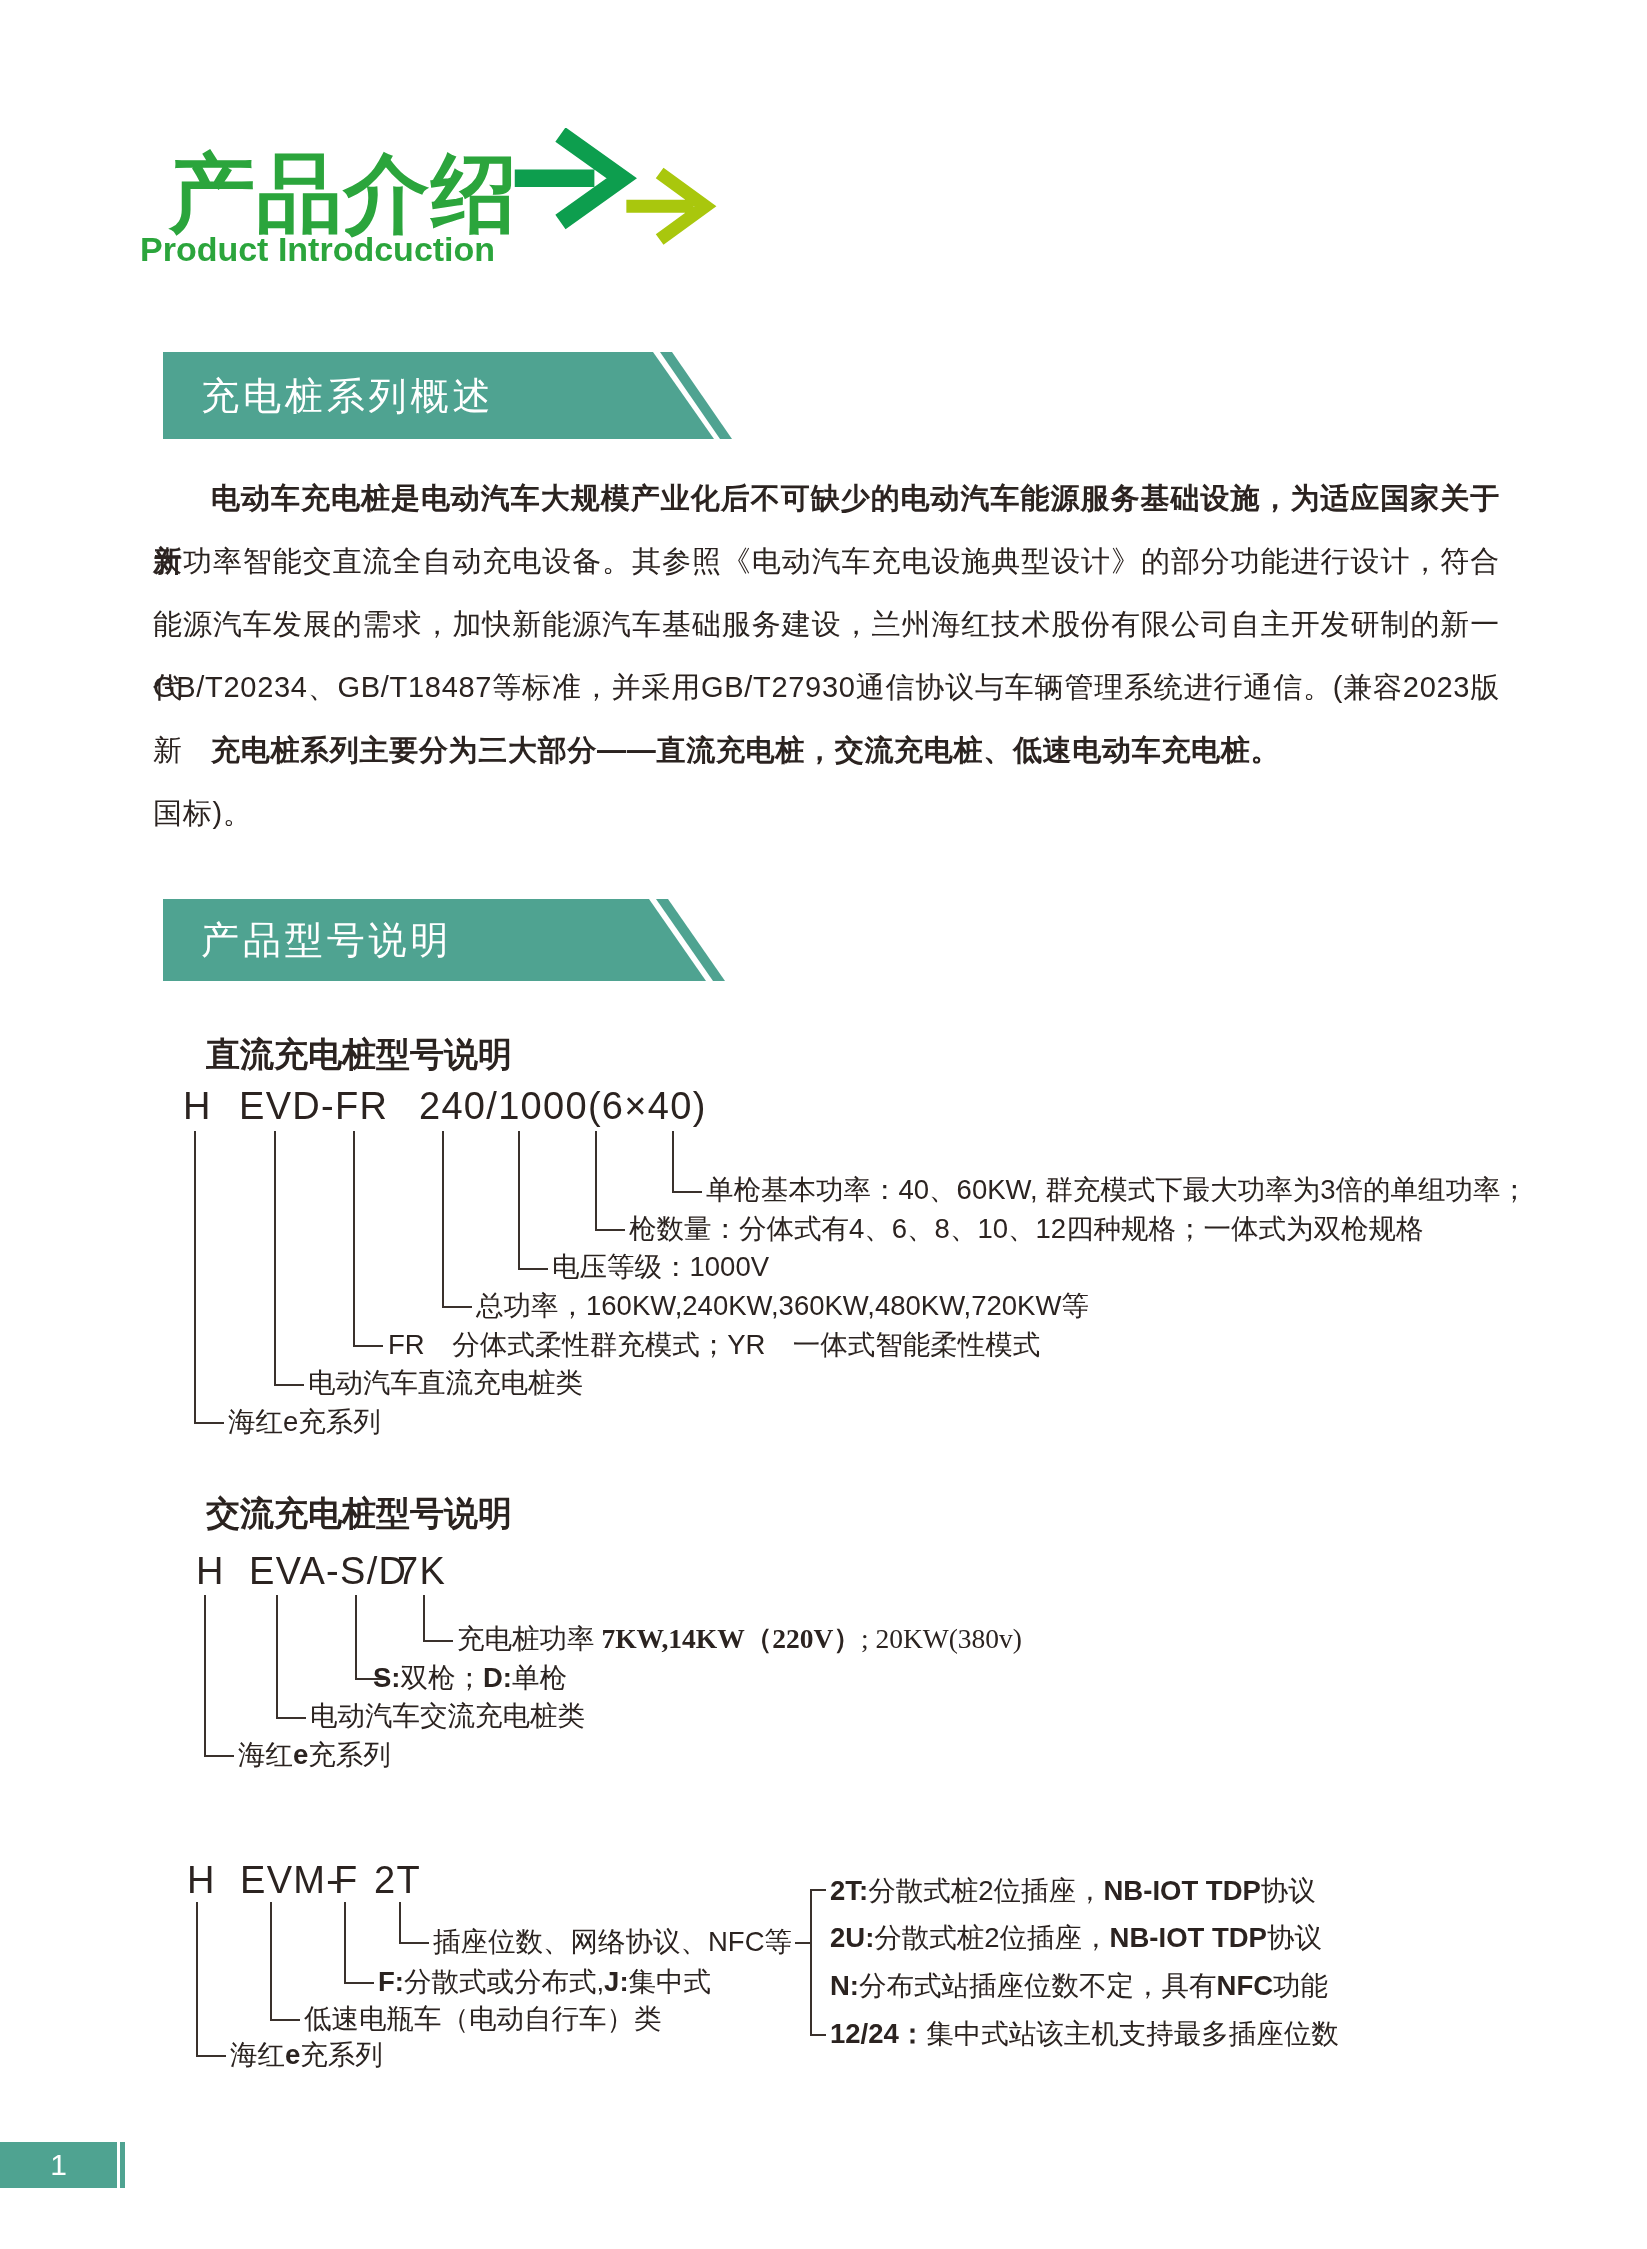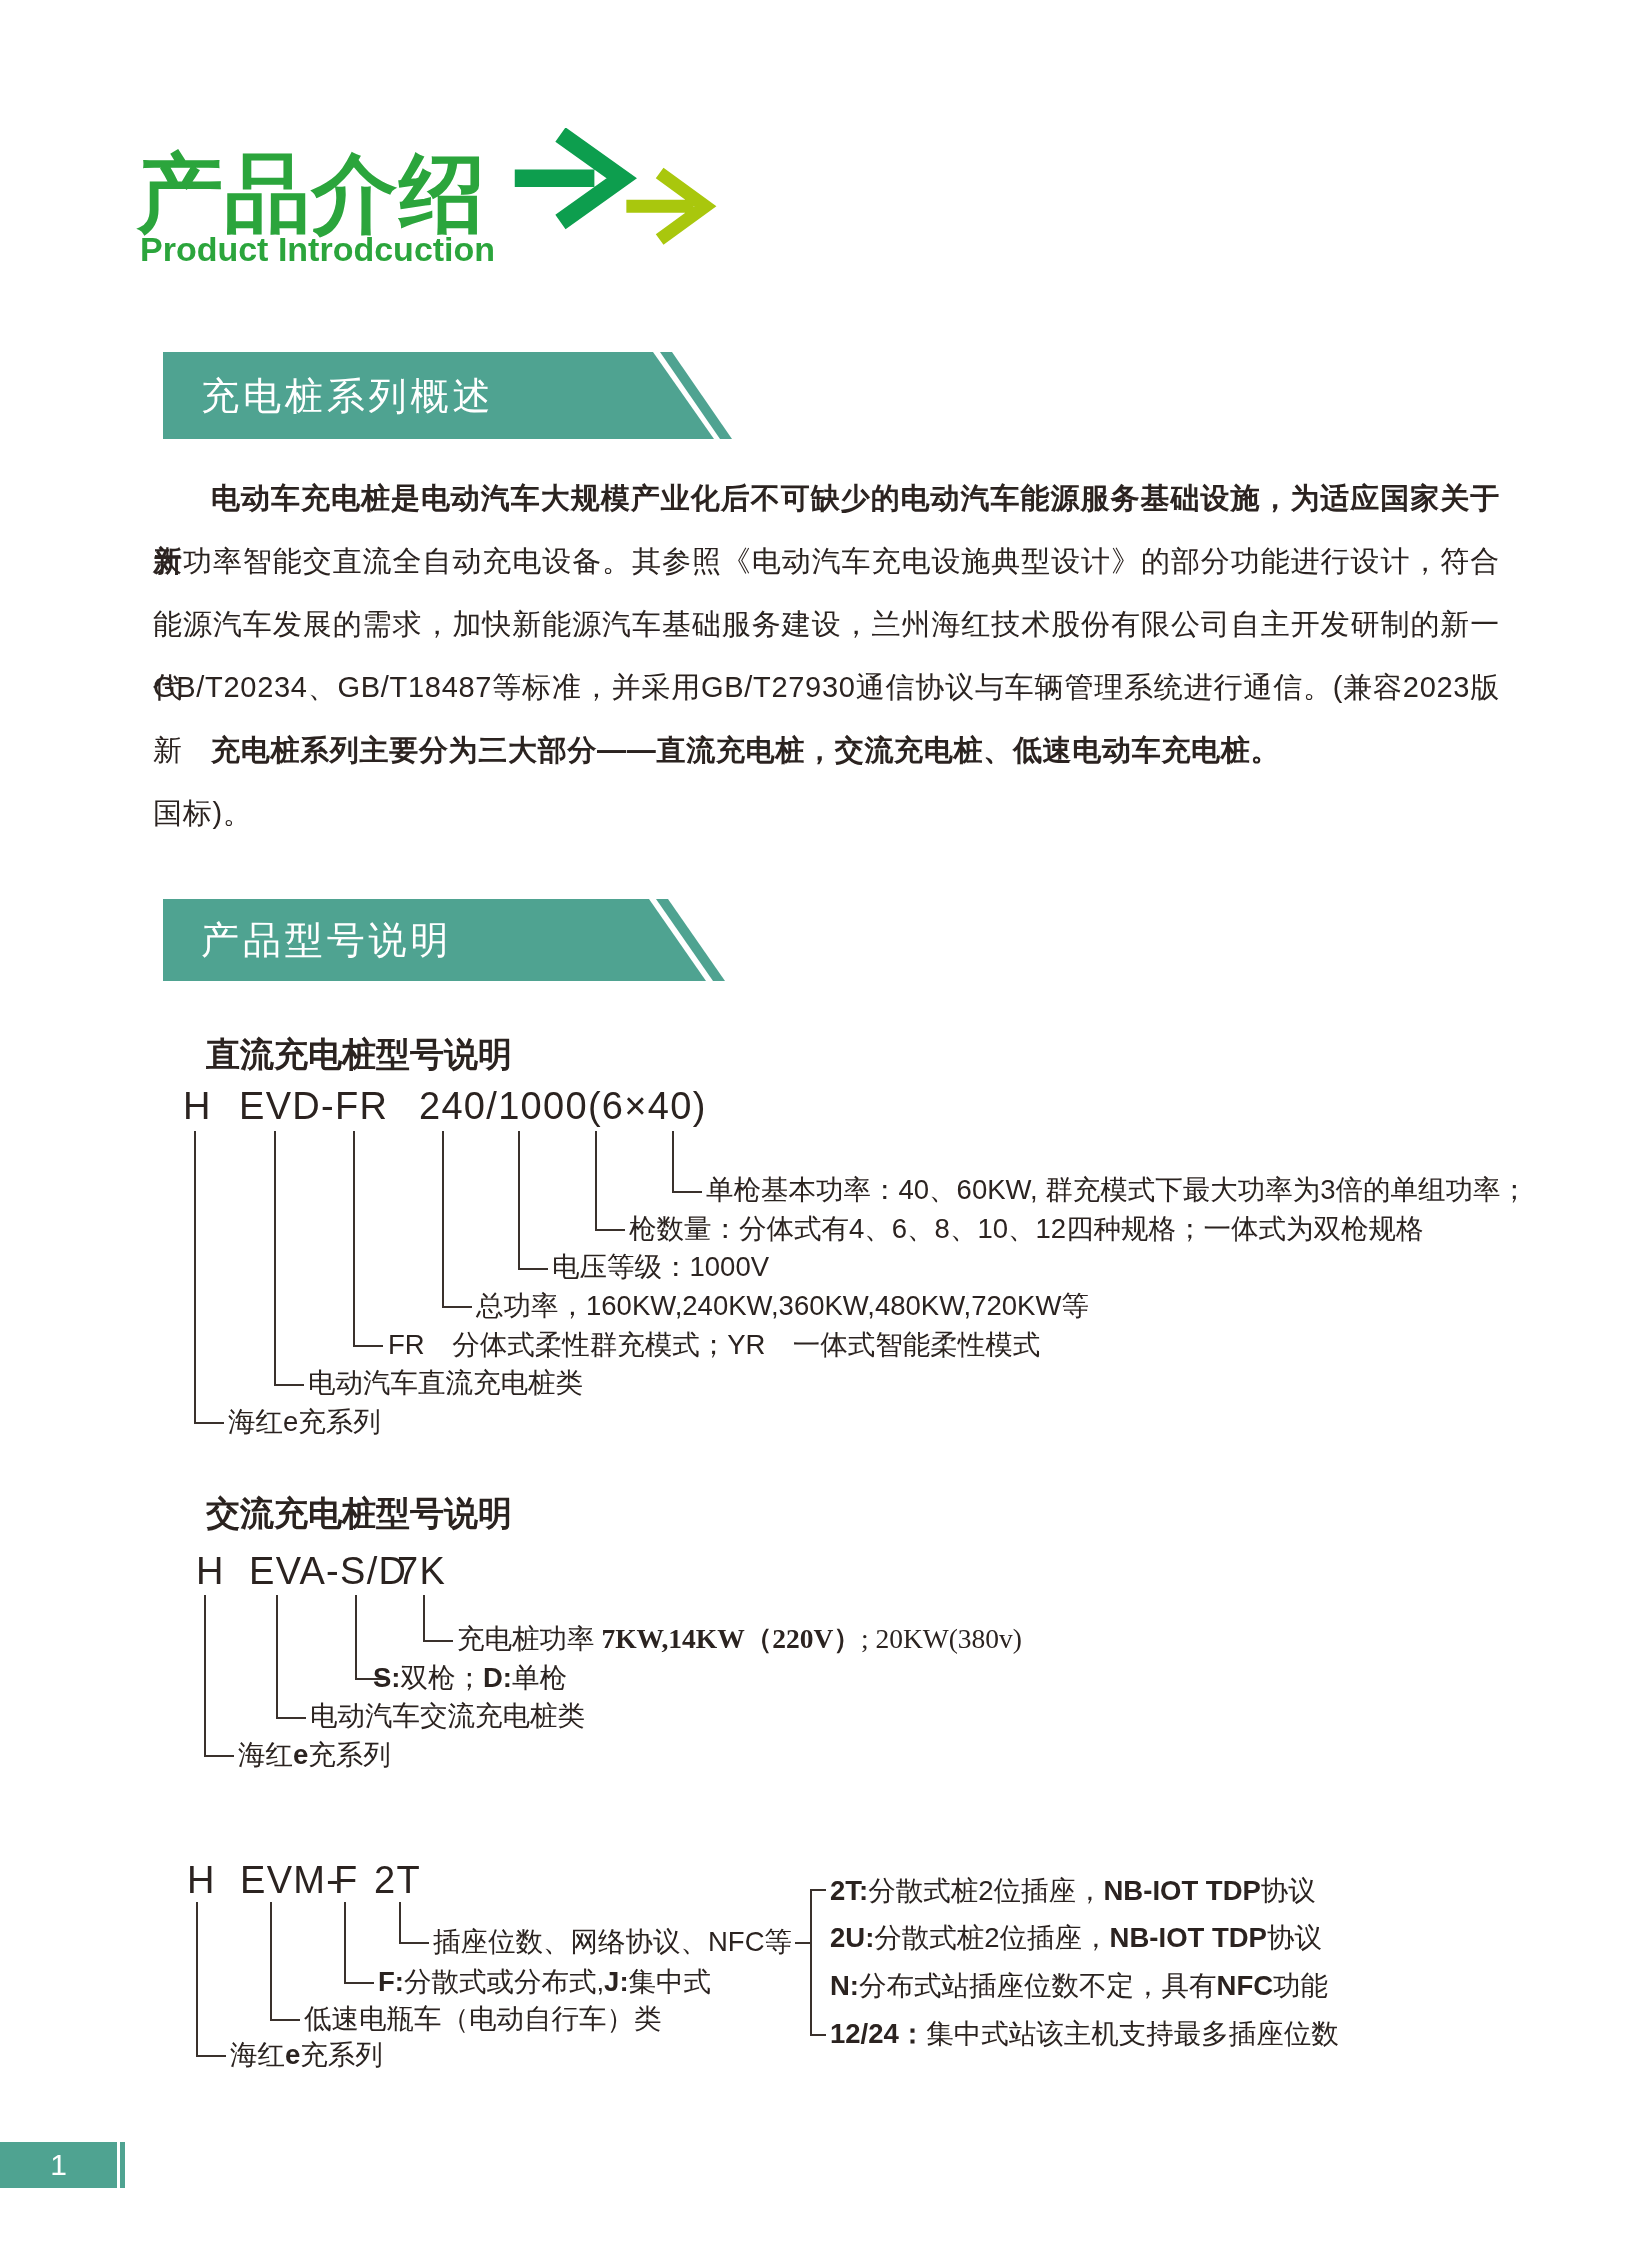--- a/index.html
+++ b/index.html
@@ -3,21 +3,21 @@
 <meta charset="utf-8">
 <style>
   html,body { margin:0; padding:0; background:#ffffff; }
   :root {
     --brand-green:#2BA53C; --arrow-green:#0D9E4E; --arrow-lime:#A9C70D;
     --banner-teal:#4FA391; --text-dark:#2B2320; --line-dark:#3A312C;
   }
   .page { position:relative; width:1647px; height:2250px; background:#fff;
           font-family:"Liberation Sans","DejaVu Sans",sans-serif; color:var(--text-dark); overflow:hidden; }
   .abs { position:absolute; }
-  .title { font-size:86px; font-weight:900; color:var(--brand-green); letter-spacing:1.3px; white-space:nowrap; }
+  .title { font-size:86px; font-weight:900; color:var(--brand-green); letter-spacing:1.3px; white-space:nowrap;margin-left:32px; }
   .subtitle { font-size:34px; font-weight:700; color:var(--brand-green); white-space:nowrap; }
   .banner { position:absolute; width:576px; }
   .banner-part { position:absolute; inset:0; background:var(--banner-teal); }
   .banner-label { position:absolute; left:38px; top:50%; transform:translateY(-50%);
                   color:#fff; font-size:38px; font-weight:400; letter-spacing:3.9px; white-space:nowrap; }
   .para { position:absolute; left:153px; top:467px; width:1347px; }
   .para-line { width:1347px; height:63px; line-height:63px; font-size:29px; letter-spacing:0.7px; }
   .just { text-align:justify; text-align-last:justify; }
   .indent { text-indent:58px;font-weight:bold; }
   .sec-heading { font-size:34px; font-weight:600; white-space:nowrap; }

